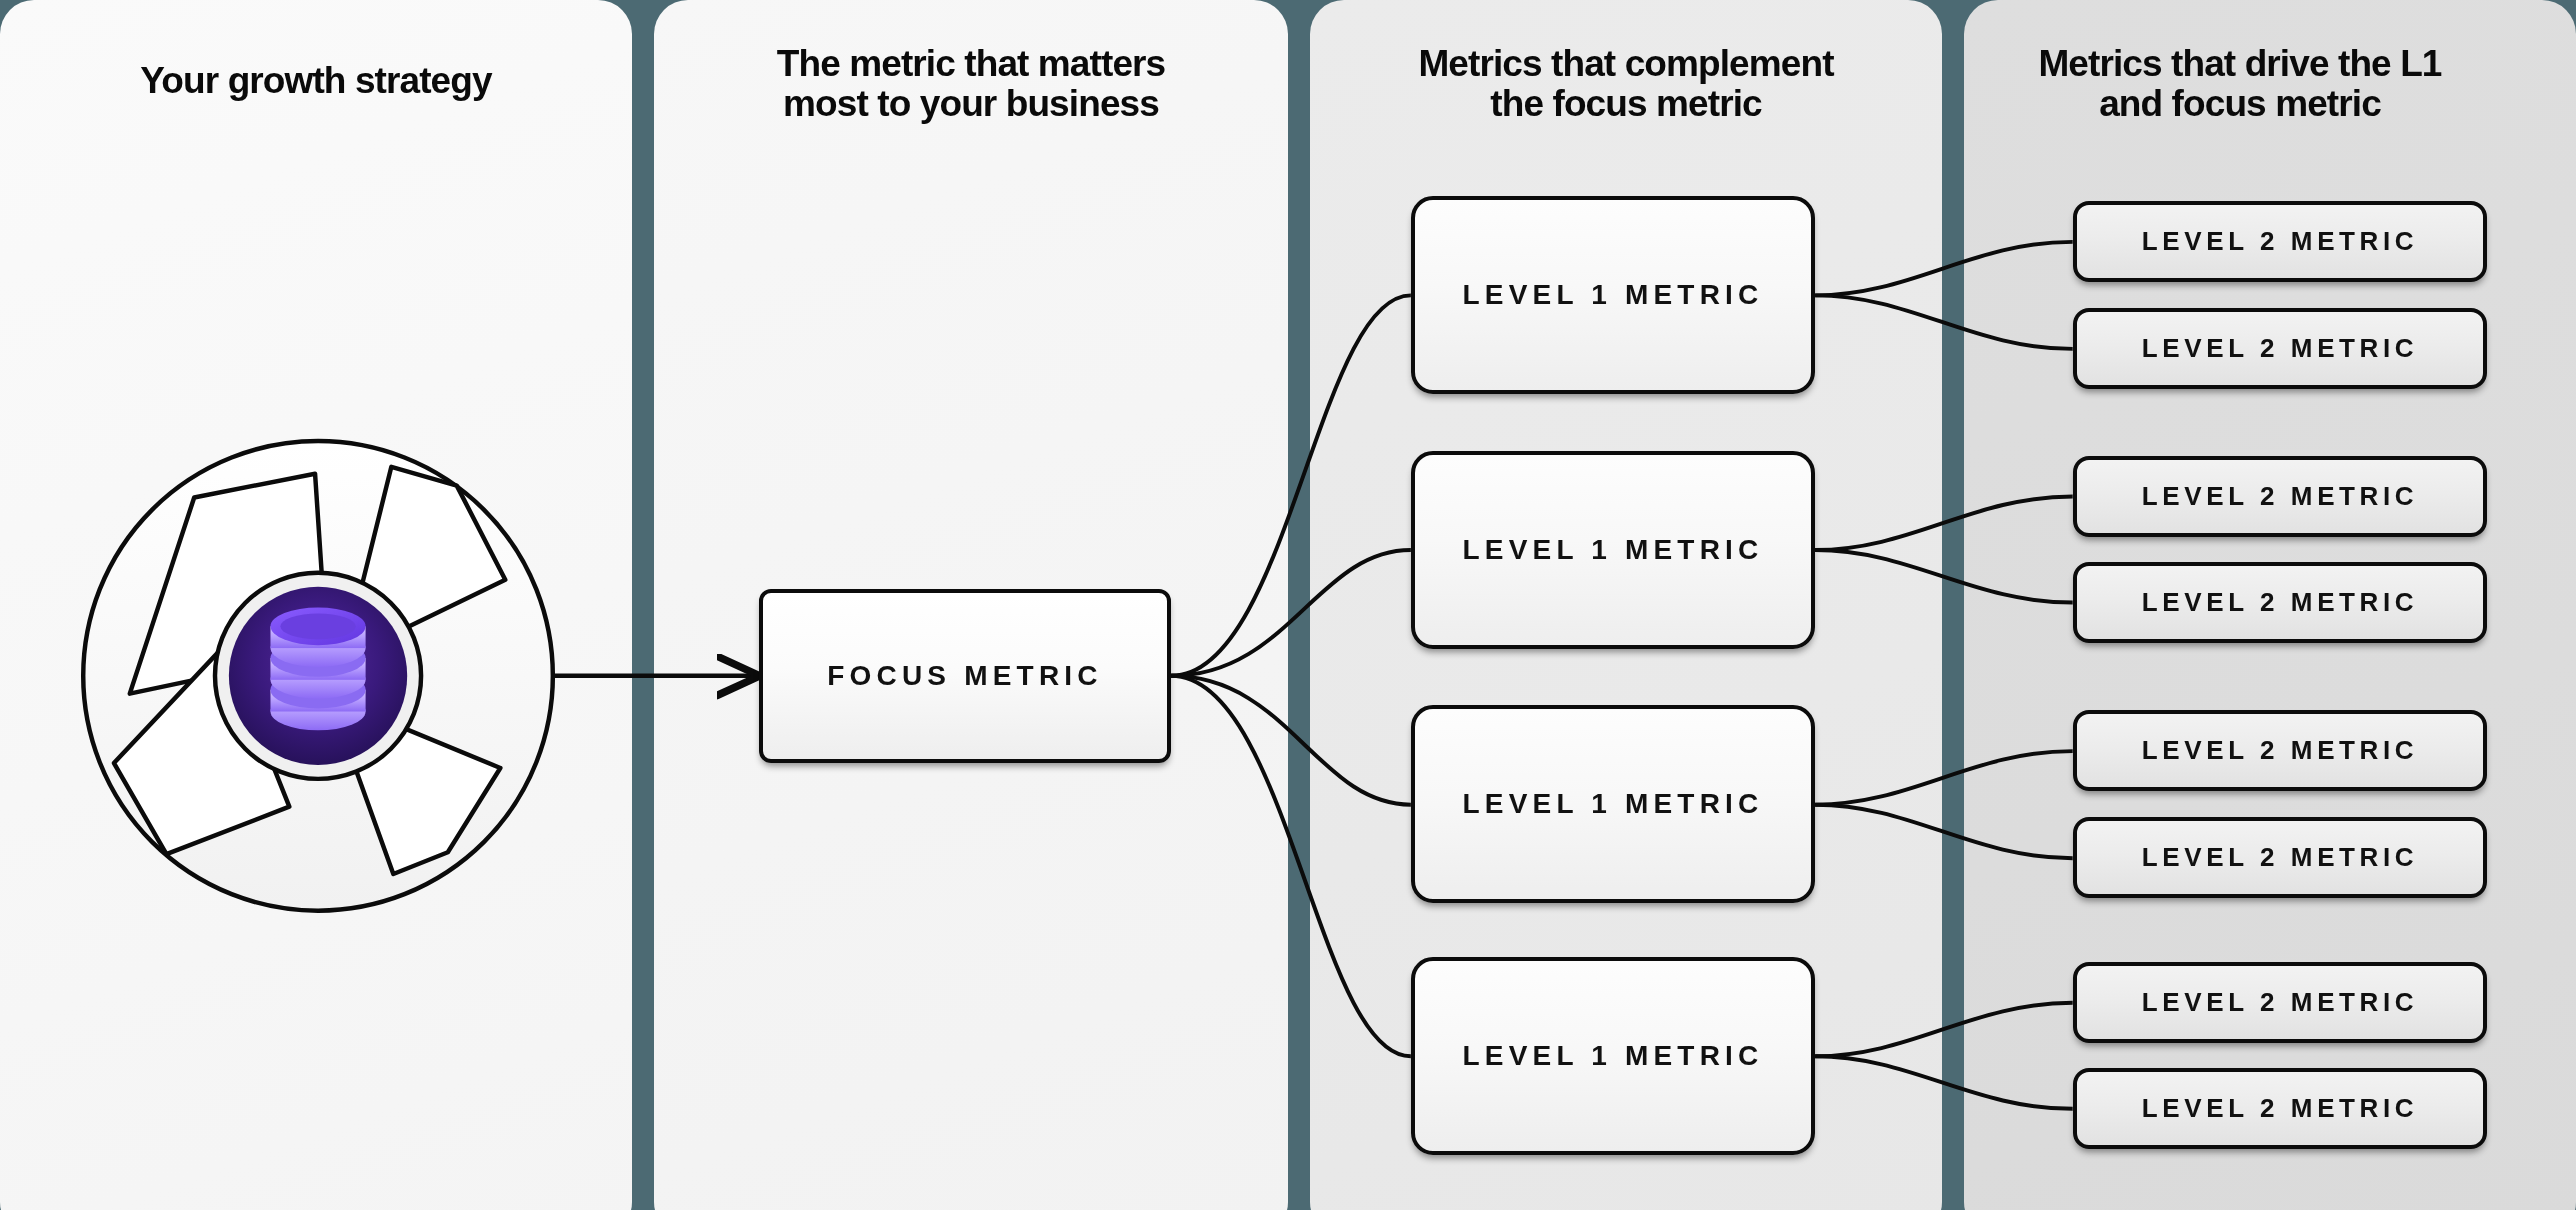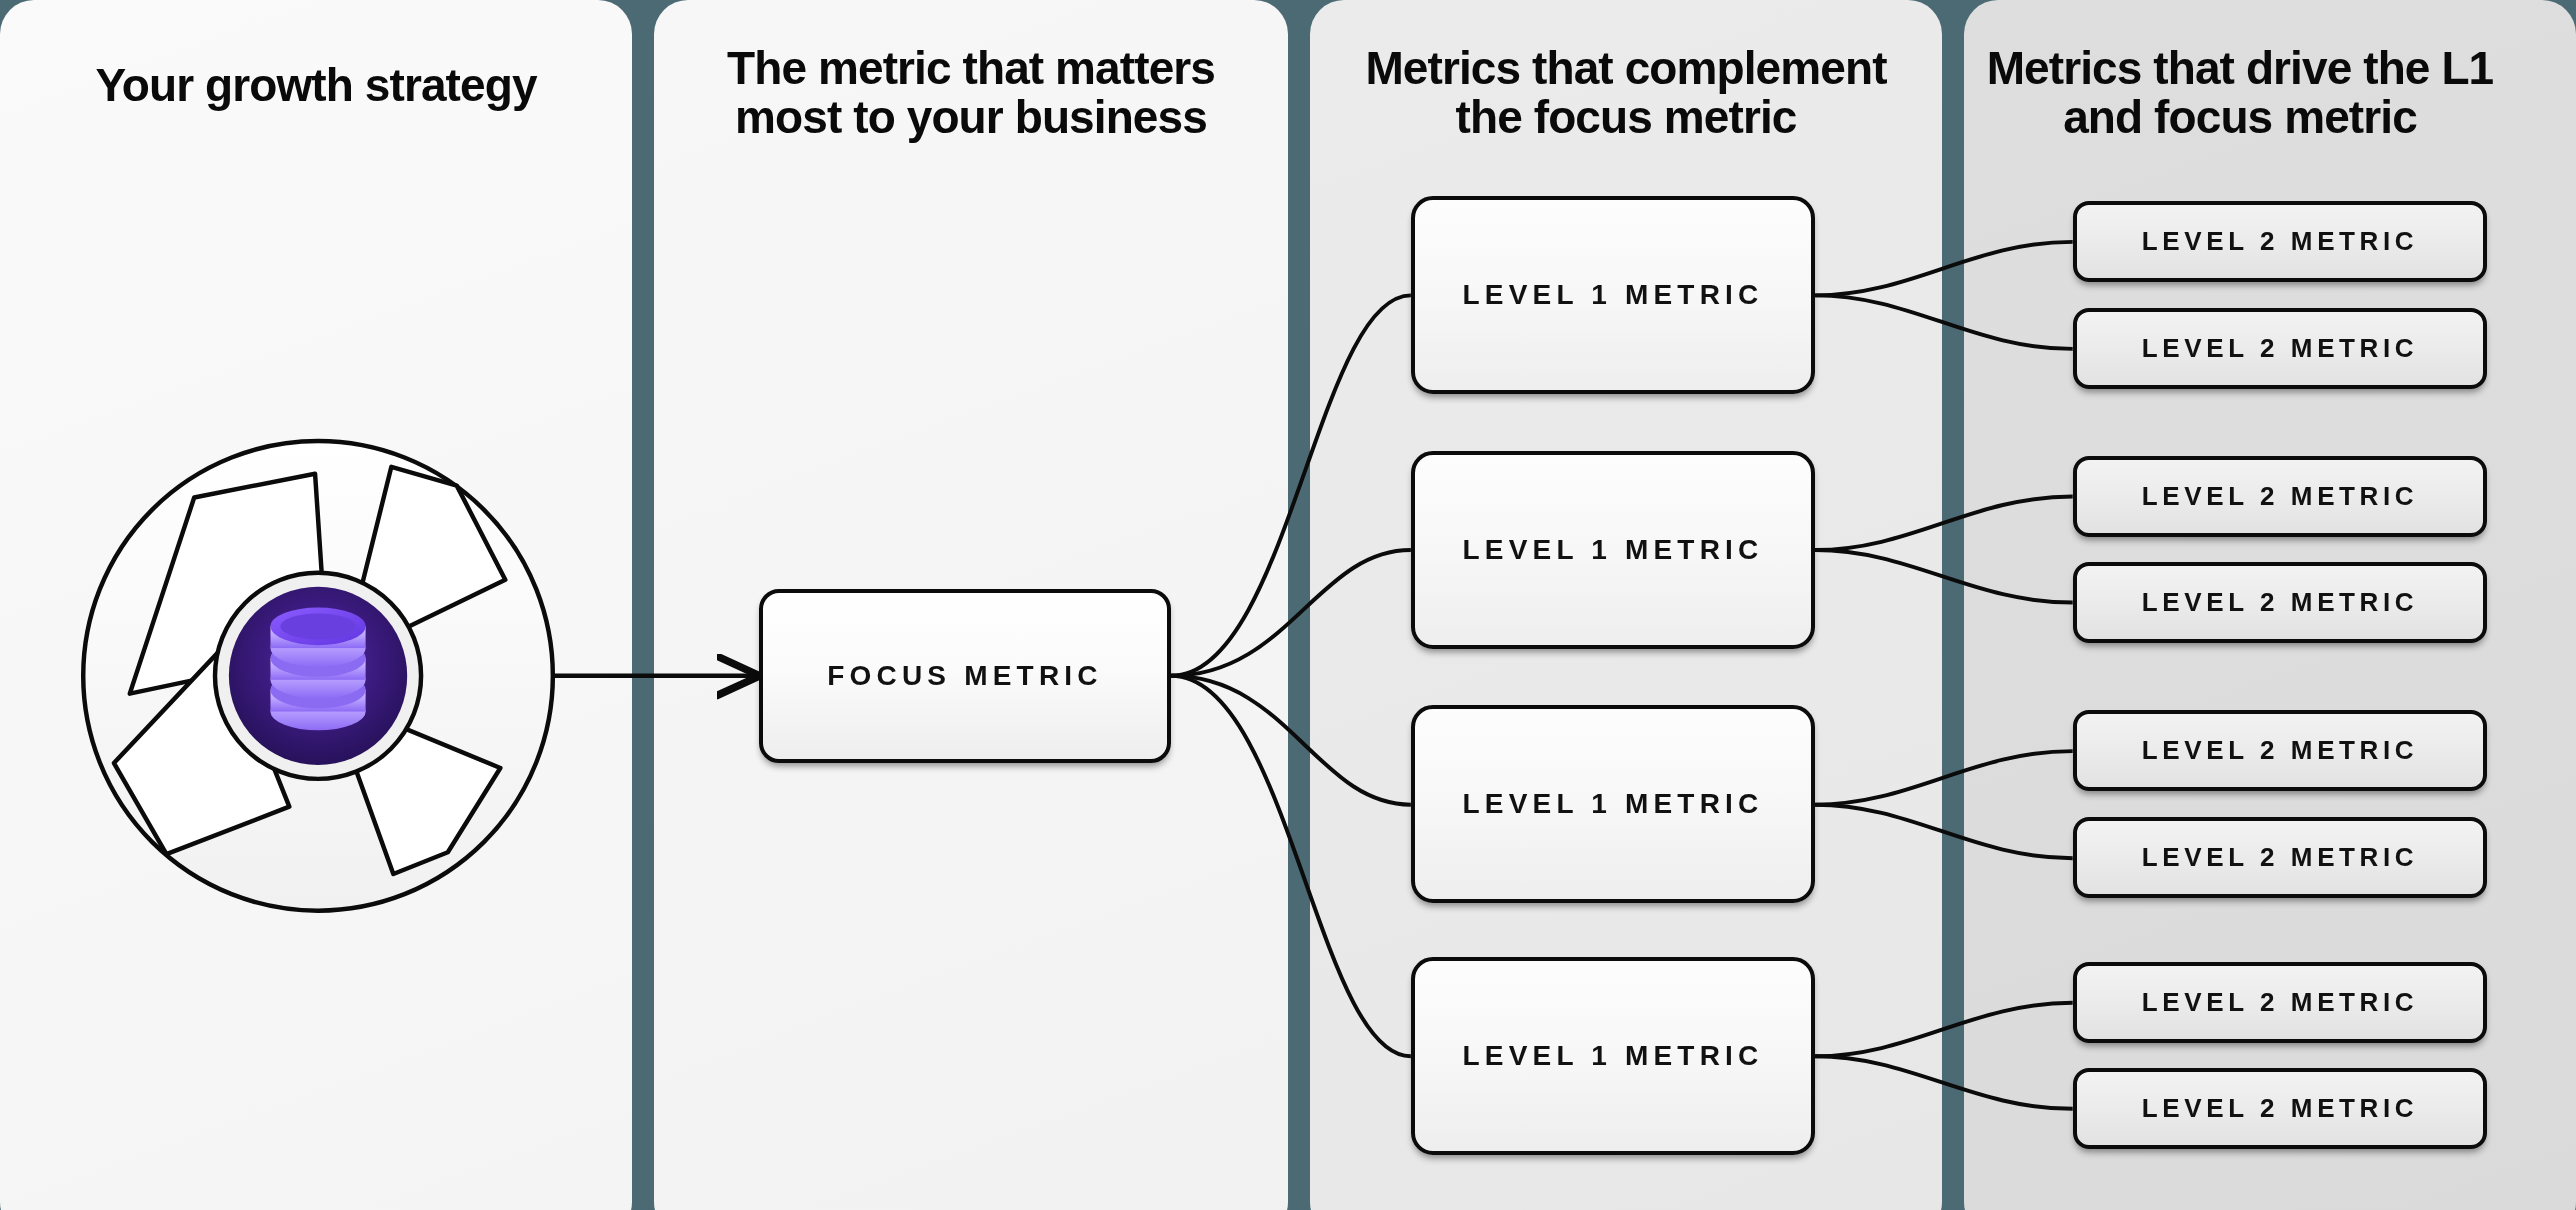--- a/index.html
+++ b/index.html
@@ -23,21 +23,21 @@
   #panel-1{left:0px;   width:632px;  background:linear-gradient(160deg,#fafafa 0%,#f7f7f7 55%,#f4f4f4 100%);}
   #panel-2{left:654px; width:634px;  background:linear-gradient(160deg,#f7f7f7 0%,#f4f4f4 60%,#f2f2f2 100%);}
   #panel-3{left:1310px;width:632px;  background:linear-gradient(160deg,#ebebeb 0%,#e9e9e9 60%,#e7e7e7 100%);}
   #panel-4{left:1964px;width:612px;  background:linear-gradient(160deg,#dedede 0%,#dcdcdc 60%,#dadada 100%);}
 
   
   .col-head{
     position:absolute;
     text-align:center;
     font-weight:700;
-    font-size:46px;
+    font-size:37px;
     line-height:1.07;
     letter-spacing:-0.9px;
     color:#0a0a0a;
     font-family:"Liberation Sans", sans-serif;
     pointer-events:none;
   }
   #head-1{left:0px;   width:632px; top:61px;}
   #head-2{left:654px; width:634px; top:44px;}
   #head-3{left:1310px;width:632px; top:44px;}
   #head-4{left:1964px;width:552px; top:44px;}
@@ -51,21 +51,21 @@
     box-sizing:border-box;
     border:4px solid #0b0b0b;
     display:flex;align-items:center;justify-content:center;
     color:#111;
     font-weight:700;
     font-family:"Liberation Sans", sans-serif;
     text-align:center;
     box-shadow:0 5px 7px -2px rgba(0,0,0,0.42);
   }
   .node.focus{
-    border-radius:20px;
+    border-radius:12px;
     background:linear-gradient(180deg,#ffffff 0%,#fbfbfb 45%,#eeeeee 100%);
     font-size:28px;letter-spacing:5.2px;
   }
   .node.l1{
     border-radius:22px;
     background:linear-gradient(180deg,#fdfdfd 0%,#f8f8f8 45%,#eeeeee 100%);
     font-size:28px;letter-spacing:5.2px;align-items:center;
   }
   .node.l2{
     border-radius:16px;

